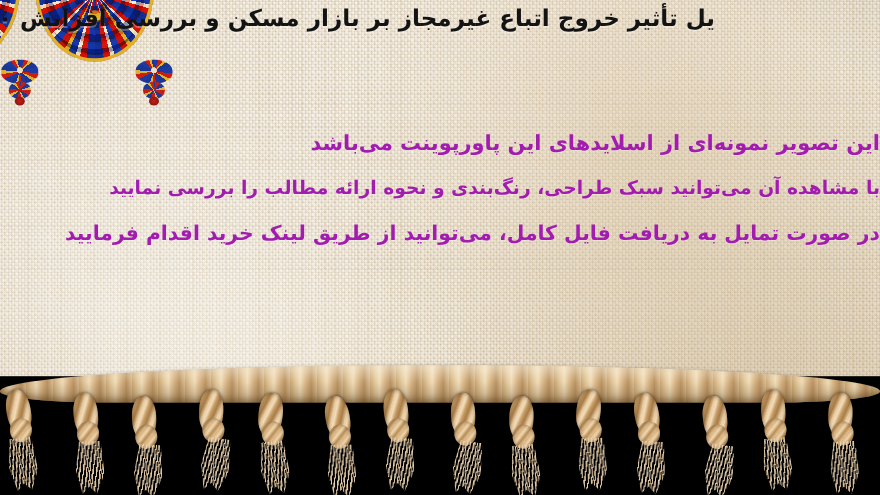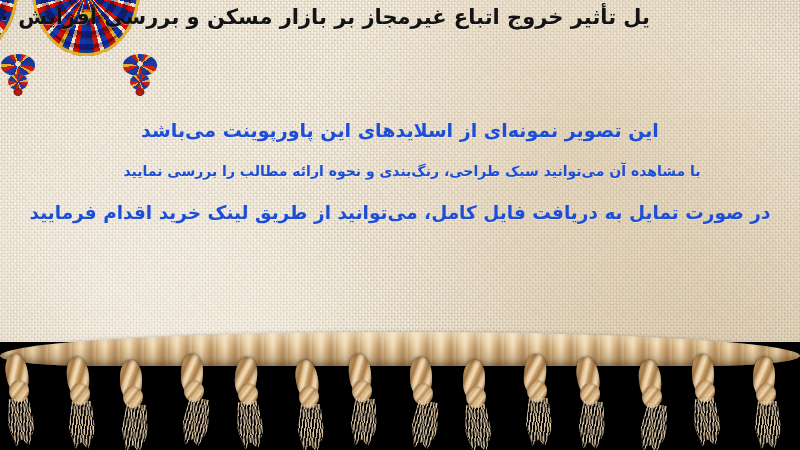--- a/index.html
+++ b/index.html
@@ -158,34 +158,34 @@
   }
   .title-line-2 {
     display: block;
   }
 
   .body-block {
     position: absolute;
     top: 110px;
     right: 0;
     width: 800px;
-    text-align: center;
-    color: #1d4ed8;
+    text-align: right;
+    color: #a21caf;
     direction: rtl;
   }
   .body-line {
     display: block;
     font-size: 19px;
     font-weight: 700;
     line-height: 41px;
     white-space: nowrap;
     text-shadow: 0 1px 0 rgba(255,255,255,0.28);
   }
   .body-line.l1 { font-size: 19px; }
-  .body-line.l2 { font-size: 14px; padding-left: 24px; }
+  .body-line.l2 { font-size: 17px; padding-left: 24px; }
   .body-line.l3 { font-size: 18.5px; }
 
   
   .fringe-zone {
     position: absolute;
     left: 0;
     bottom: 0;
     width: 800px;
     height: 108px;
     z-index: 6;

